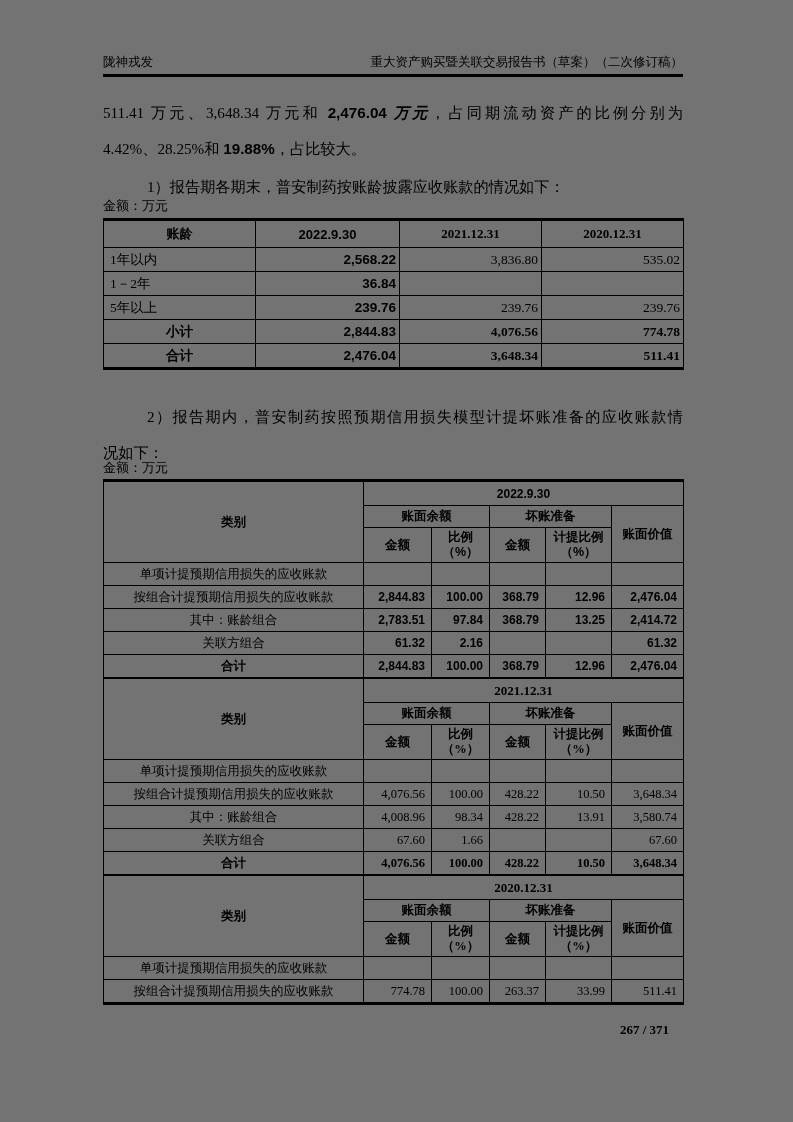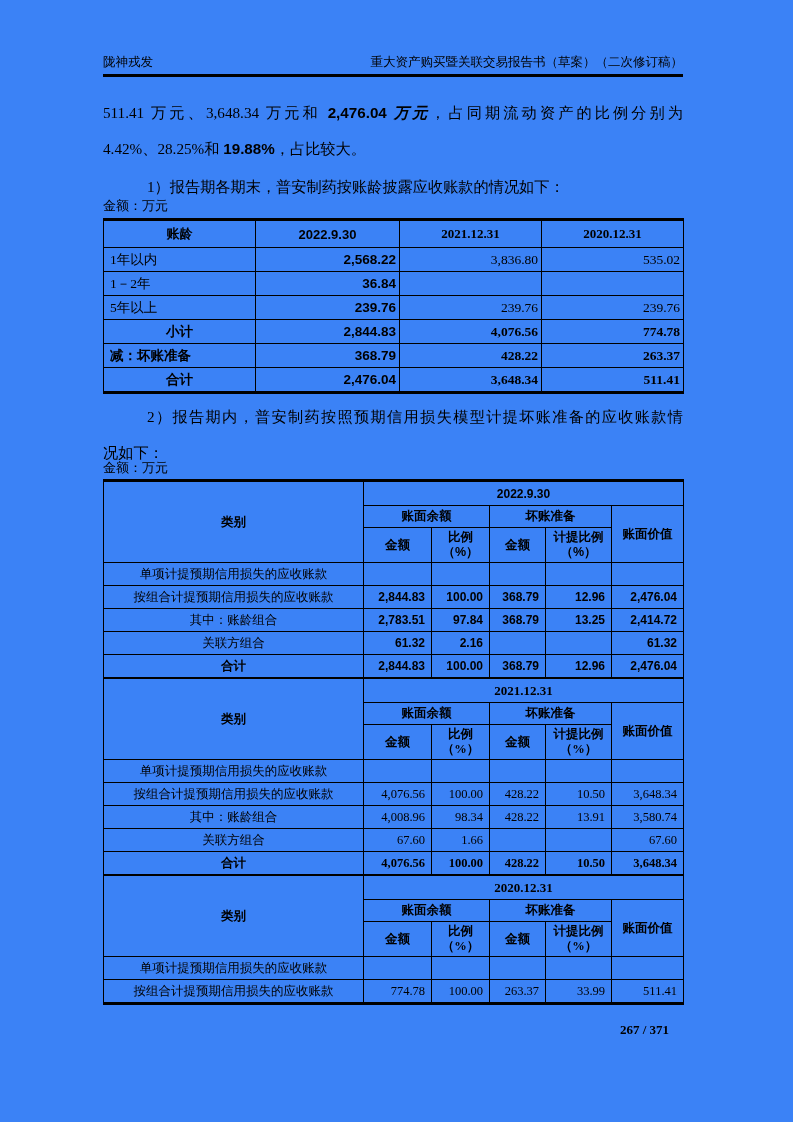--- a/index.html
+++ b/index.html
@@ -1,19 +1,19 @@
 <!DOCTYPE html>
 <html><head>
 <meta charset="utf-8">
 <style>
   html,body{margin:0;padding:0;background:#ffffff;}
   .page{
     position:relative;
     width:793px;height:1122px;
-    background:#3b82f6;
+    background:#737373;
     color:#000;
     font-family:"Liberation Serif","DejaVu Serif",serif;
     overflow:hidden;
   }
   .abs{position:absolute;left:103px;width:580px;}
 
   
   .hdr{top:54px;display:flex;justify-content:space-between;align-items:baseline;font-size:12.5px;}
   .rule{top:74px;height:2.5px;background:#000;}
 
@@ -114,26 +114,20 @@
             <td class="num">239.76</td>
             <td class="num">239.76</td>
           </tr>
           <tr>
             <td class="lab center hei">小计</td>
             <td class="num cur">2,844.83</td>
             <td class="num b">4,076.56</td>
             <td class="num b">774.78</td>
           </tr>
           <tr>
-            <td class="lab left hei">减：坏账准备</td>
-            <td class="num cur">368.79</td>
-            <td class="num b">428.22</td>
-            <td class="num b">263.37</td>
-          </tr>
-          <tr>
             <td class="lab center hei">合计</td>
             <td class="num cur">2,476.04</td>
             <td class="num b">3,648.34</td>
             <td class="num b">511.41</td>
           </tr>
         </tbody>
     </table>
   </div>
 
   <div class="abs bline jl i2l1">2）报告期内，普安制药按照预期信用损失模型计提坏账准备的应收账款情</div>

